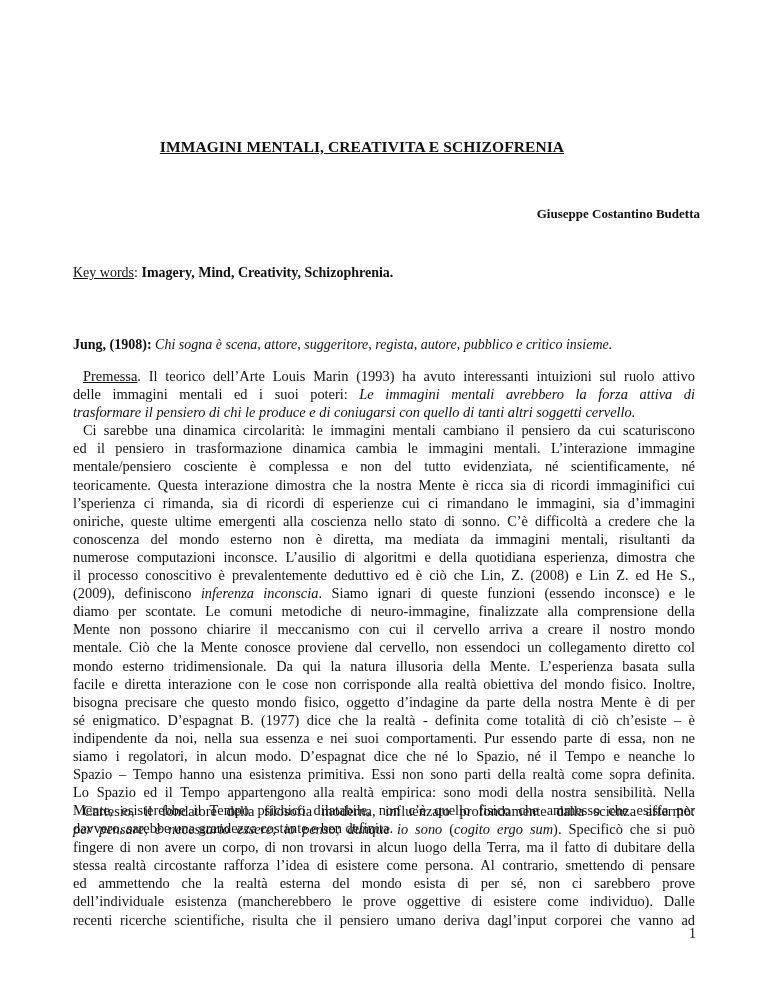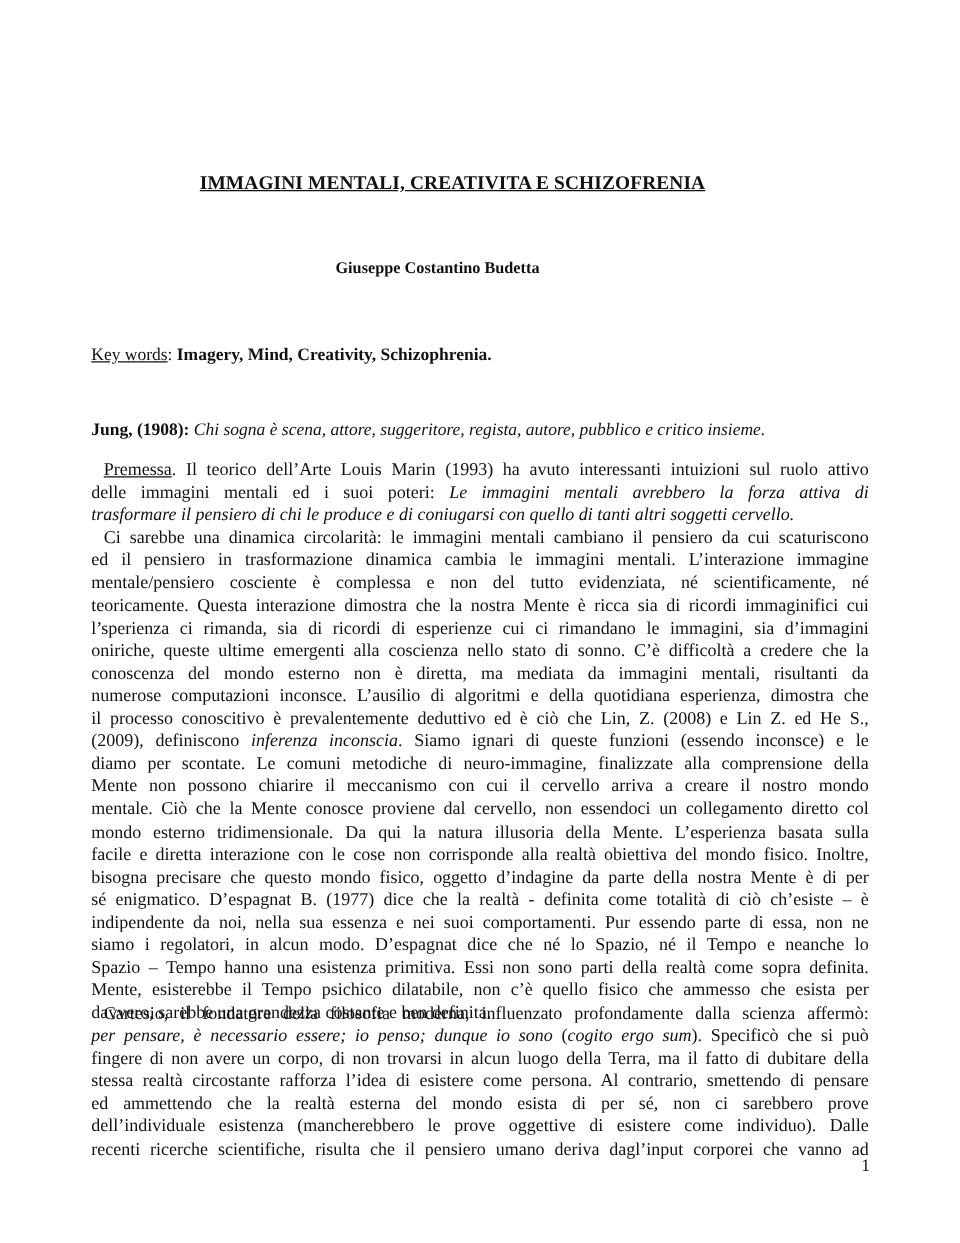--- a/index.html
+++ b/index.html
@@ -9,25 +9,25 @@
     color: #111111;
   }
   .page { position: absolute; left: 0; top: 0; width: 768px; height: 994px; background: #fff; }
   .title {
     position: absolute; top: 138px; left: 0; width: 700px; text-align: center;
     font-weight: bold; font-size: 15.5px; text-decoration: underline; letter-spacing: 0.1px;
     padding-left: 0;
     margin-left: 12px;
   }
   .author {
-    position: absolute; top: 206px; left: 0; width: 700px; text-align: center;
+    position: absolute; top: 206px; left: 0; width: 700px; text-align: right;
     font-weight: bold; font-size: 13px;
   }
   .keywords {
-    position: absolute; top: 265px; left: 73px; font-size: 14px; margin-top: 12px;
+    position: absolute; top: 265px; left: 73px; font-size: 14px;
   }
   .keywords .kw-label { text-decoration: underline; }
   .keywords .kw-list { font-weight: bold; }
   .epigraph {
     position: absolute; top: 337px; left: 73px; width: 630px; font-size: 14px; white-space: nowrap;
   }
   .epigraph .ep-author { font-weight: bold; }
   .epigraph .ep-quote { font-style: italic; }
   .body-text {
     position: absolute; left: 73px; width: 622px; font-size: 14.4px; line-height: 18.1px;
@@ -77,20 +77,21 @@
     <span class="line">diamo per scontate. Le comuni metodiche di neuro-immagine, finalizzate alla comprensione della</span>
     <span class="line">Mente non possono chiarire il meccanismo con cui il cervello arriva a creare il nostro mondo</span>
     <span class="line">mentale. Ciò che la Mente conosce proviene dal cervello, non essendoci un collegamento diretto col</span>
     <span class="line">mondo esterno tridimensionale. Da qui la natura illusoria della Mente. L’esperienza basata sulla</span>
     <span class="line">facile e diretta interazione con le cose non corrisponde alla realtà obiettiva del mondo fisico. Inoltre,</span>
     <span class="line">bisogna precisare che questo mondo fisico, oggetto d’indagine da parte della nostra Mente è di per</span>
     <span class="line">sé enigmatico. D’espagnat B. (1977) dice che la realtà  -  definita come totalità di ciò ch’esiste – è</span>
     <span class="line">indipendente da noi,  nella sua essenza e nei suoi comportamenti. Pur essendo parte di essa, non ne</span>
     <span class="line">siamo i regolatori, in alcun modo. D’espagnat dice che né lo Spazio, né il Tempo e neanche lo</span>
     <span class="line">Spazio – Tempo hanno una esistenza primitiva. Essi non sono parti della realtà come sopra definita.</span>
+    <span class="line">Lo Spazio ed il Tempo appartengono alla realtà empirica: sono modi della nostra sensibilità. Nella</span>
     <span class="line">Mente, esisterebbe il Tempo psichico dilatabile, non c’è quello fisico che ammesso che esista per</span>
     <span class="line last">davvero, sarebbe una grandezza costante e ben definita.</span>
   </div>
 
   <div class="body-text p2">
     <span class="line indent">Cartesio, il fondatore della filosofia moderna, influenzato profondamente dalla scienza affermò:</span>
     <span class="line"><span class="i">per pensare, è necessario essere; io penso; dunque io sono</span><span> (</span><span class="i">cogito ergo sum</span><span>). Specificò che si può</span></span>
     <span class="line">fingere di non avere un corpo, di non trovarsi in alcun luogo della Terra, ma il fatto di dubitare della</span>
     <span class="line">stessa realtà circostante rafforza l’idea di esistere come persona. Al contrario, smettendo di pensare</span>
     <span class="line">ed ammettendo che la realtà esterna del mondo esista di per sé, non ci sarebbero prove</span>

